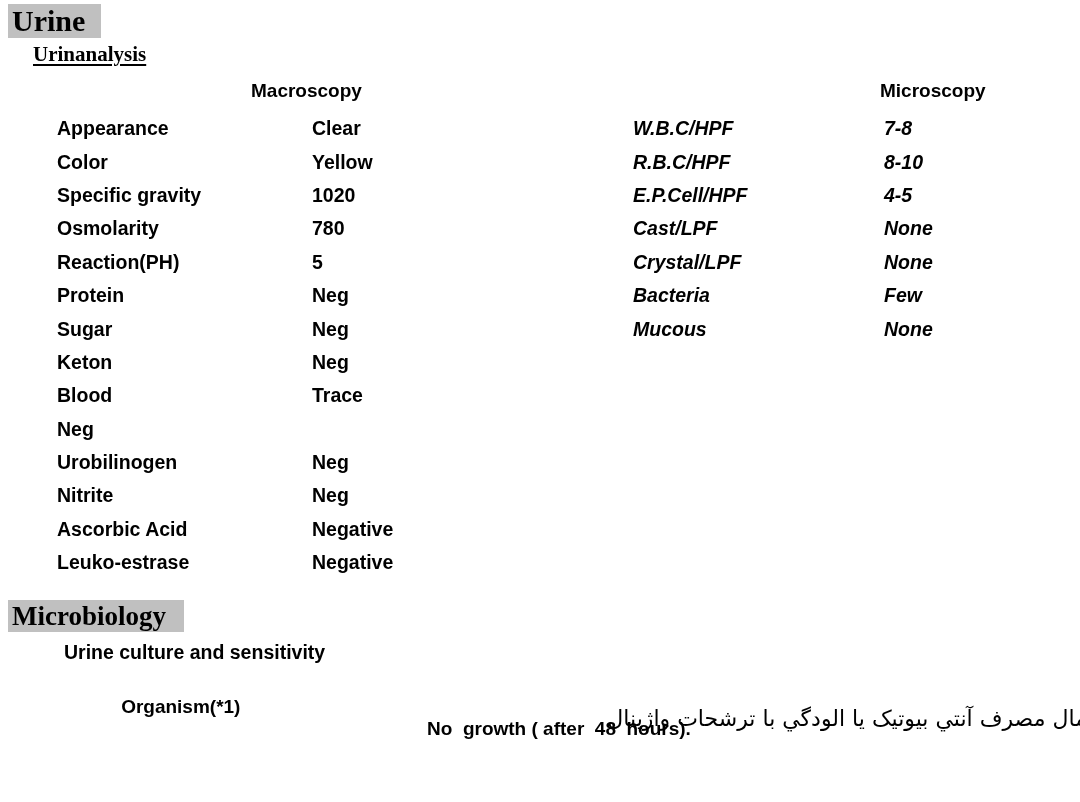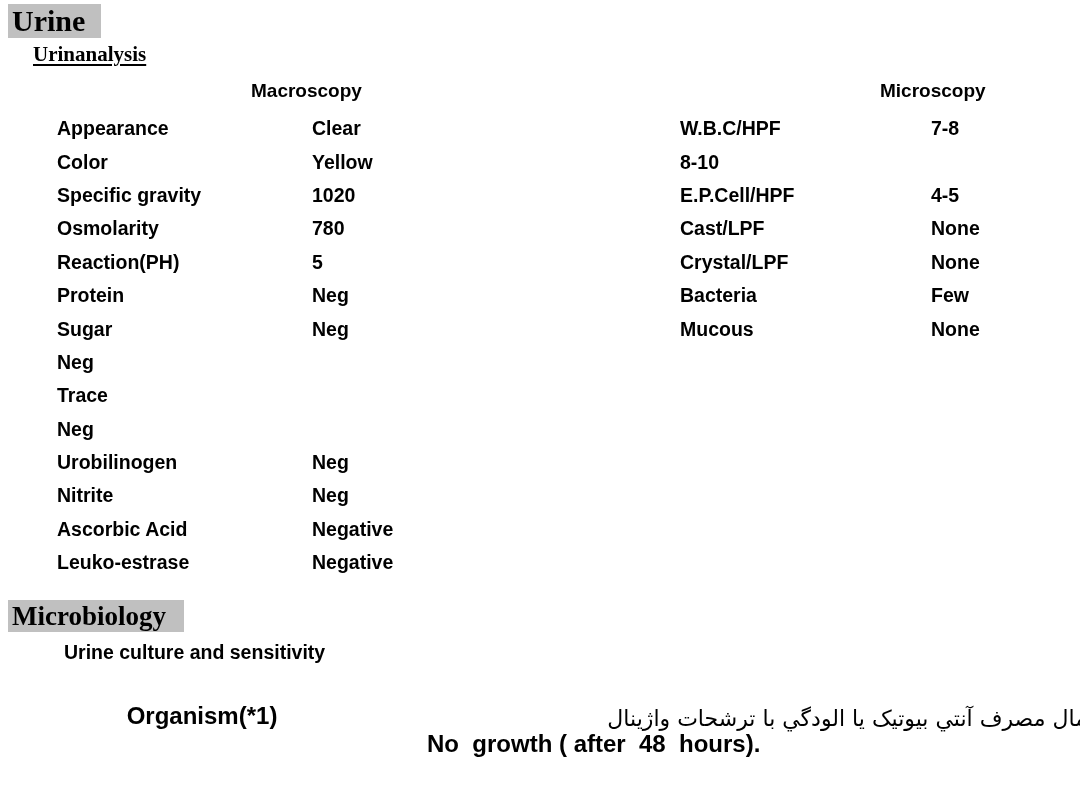--- a/index.html
+++ b/index.html
@@ -53,42 +53,42 @@
   }
   .col-header.macroscopy { left: 232px; }
   .col-header.microscopy { left: 861px; }
   .rows {
     position: absolute;
     top: 112px;
     display: flex;
     flex-direction: column;
   }
   .rows.left  { left: 57px;  }
-  .rows.right { left: 680px; }
+  .rows.right { left: 633px; font-style: italic; }
   .lab-row {
     height: 33.4px;
     display: flex;
     align-items: center;
     font-size: 19.5px;
     font-weight: bold;
     white-space: nowrap;
   }
   .rows.left  .row-label { width: 255px; }
   .rows.right .row-label { width: 251px; }
   .culture-line {
     position: absolute;
     left: 64px; top: 641px;
     font-size: 19.5px;
     font-weight: bold;
     white-space: nowrap;
   }
   .organism-line {
     position: absolute;
     left: 100px; top: 674px;
-    font-size: 24px;
+    font-size: 19px;
     font-weight: bold;
     white-space: pre;
   }
   .organism-line .row-value {
     position: absolute;
     left: 327px;
     white-space: pre;
   }
   .persian-note {
     position: absolute;
@@ -136,23 +136,25 @@
     </div>
     <div class="lab-row">
       <span class="row-label">Protein</span>
       <span class="row-value">Neg</span>
     </div>
     <div class="lab-row">
       <span class="row-label">Sugar</span>
       <span class="row-value">Neg</span>
     </div>
     <div class="lab-row">
-      <span class="row-value">Neg</span>
-    </div>
-    <div class="lab-row">
+      <span class="row-label">Keton</span>
+      <span class="row-value">Neg</span>
+    </div>
+    <div class="lab-row">
+      <span class="row-label">Blood</span>
       <span class="row-value">Trace</span>
     </div>
     <div class="lab-row">
       <span class="row-value">Neg</span>
     </div>
     <div class="lab-row">
       <span class="row-label">Urobilinogen</span>
       <span class="row-value">Neg</span>
     </div>
     <div class="lab-row">
@@ -168,20 +170,21 @@
       <span class="row-value">Negative</span>
     </div>
   </div>
 
   <div class="rows right">
     <div class="lab-row">
       <span class="row-label">W.B.C/HPF</span>
       <span class="row-value">7-8</span>
     </div>
     <div class="lab-row">
+      <span class="row-label">R.B.C/HPF</span>
       <span class="row-value">8-10</span>
     </div>
     <div class="lab-row">
       <span class="row-label">E.P.Cell/HPF</span>
       <span class="row-value">4-5</span>
     </div>
     <div class="lab-row">
       <span class="row-label">Cast/LPF</span>
       <span class="row-value">None</span>
     </div>

